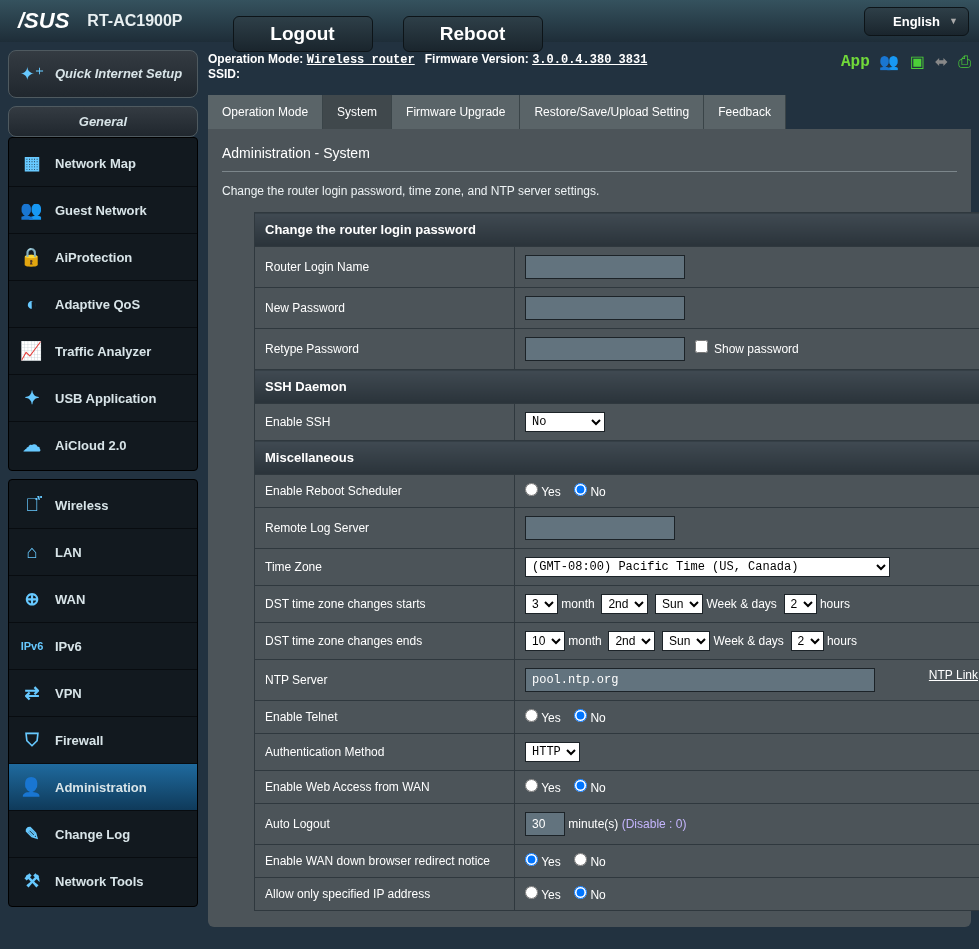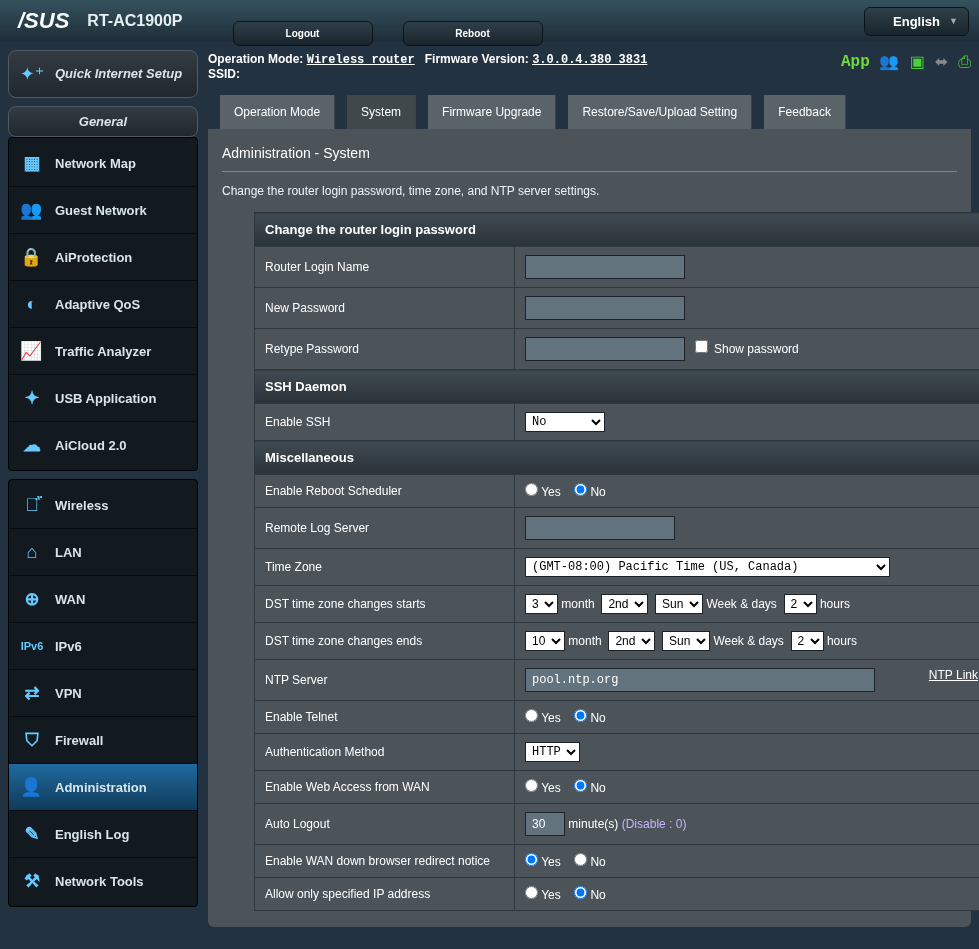--- a/index.html
+++ b/index.html
@@ -1,20 +1,20 @@
 <!DOCTYPE html>
 <html><head>
 <meta charset="utf-8">
 <style>
 * { box-sizing: border-box; margin: 0; padding: 0; }
 body { font-family: Verdana, Arial, sans-serif; font-size: 12px; background: #223240; color: #fff; width: 979px; }
 .top-bar { background: linear-gradient(#35525e,#1e2d38); height: 42px; display: flex; align-items: center; padding: 0 10px; }
 .logo { font-style: italic; font-weight: bold; font-size: 22px; letter-spacing: 0; padding: 0 8px; }
 .model { font-size: 16px; font-weight: bold; margin-left: 10px; color: #e8eff1; }
-.btn-top { background: linear-gradient(#2e3f48,#1a252d); border: 1px solid #0d1418; border-radius: 6px; color: #fff; font-weight: bold; font-size: 10px; padding: 6px 0; width: 140px; margin-left: 50px; cursor: pointer; text-align: center; margin-top: 25px; }
+.btn-top { background: linear-gradient(#2e3f48,#1a252d); border: 1px solid #0d1418; border-radius: 6px; color: #fff; font-weight: bold; font-size: 19px; padding: 6px 0; width: 140px; margin-left: 50px; cursor: pointer; text-align: center; margin-top: 25px; }
 .lang-sel { margin-left: auto; background: linear-gradient(#2e3f48,#1a252d); border: 1px solid #0d1418; border-radius: 6px; color: #fff; font-weight: bold; padding: 6px 28px 6px 28px; cursor: pointer; position: relative; font-size: 13px; }
 .lang-sel::after { content: '▼'; color: #aaa; font-size: 9px; position: absolute; right: 10px; top: 8px; }
 .wrap { display: flex; padding: 8px; gap: 10px; }
 .side { width: 190px; flex-shrink: 0; }
 .main { flex: 1; }
 .side-box { background: linear-gradient(#343b42,#20272e); border: 1px solid #4f5a60; border-radius: 8px; padding: 10px 10px; display: flex; align-items: center; gap: 10px; cursor: pointer; margin-bottom: 8px; }
 .side-box .lbl { font-weight: bold; font-style: italic; color: #d8e4e8; font-size: 13px; line-height: 1.2; }
 .icon { width: 26px; height: 26px; display: inline-flex; justify-content: center; align-items: center; color: #67c9ff; font-size: 18px; flex-shrink: 0; }
 .sec-head { background: linear-gradient(#343b42,#20272e); border: 1px solid #4f5a60; border-radius: 8px; padding: 7px; text-align: center; font-weight: bold; font-style: italic; font-size: 13px; color: #d8e4e8; }
 .sidebar { background: #12191f; border: 1px solid #000; border-radius: 4px; padding: 2px 0; }
@@ -22,21 +22,21 @@
 .nav-item:last-child { border-bottom: none; }
 .nav-item.active { background: linear-gradient(#1f6a9e,#0f3a5a); }
 .info-line { font-size: 12px; padding: 2px 0 8px 0; }
 .info-line .lab { font-weight: bold; }
 .info-line .val { text-decoration: underline; font-family: 'Courier New', monospace; font-weight: bold; }
 .status-icons { float: right; display: flex; gap: 10px; align-items: center; }
 .app-link { color: #71d93a; font-family: 'Courier New', monospace; font-weight: bold; text-decoration: none; font-size: 16px; }
 .si { color: #888; font-size: 16px; }
 .si.on { color: #4cd038; }
 .tabs { display: flex; margin-top: 6px; }
-.tab { padding: 10px 14px; background: #5a6468; color: #fff; cursor: pointer; font-size: 12px; border-right: 1px solid #3a4448; margin-left: 12px; }
+.tab { padding: 10px 14px; background: #5a6468; color: #fff; cursor: pointer; font-size: 12px; border-right: 1px solid #3a4448; }
 .tab.active { background: #40484c; }
 .panel { background: #4c5459; border-radius: 0 0 6px 6px; padding: 16px 14px; }
 .page-title { font-size: 14px; color: #fff; padding-bottom: 10px; border-bottom: 1px solid #7c868b; font-weight: normal; }
 .page-desc { padding: 12px 0 14px 0; font-size: 12px; color: #eef3f5; }
 table.form { width: 100%; border-collapse: collapse; margin-left: 32px; }
 .tbl-head td { background: linear-gradient(#404a52,#2a333a); font-weight: bold; font-size: 13px; padding: 9px 10px; border: 1px solid #2f383e; }
 .frow td { border: 1px solid #2f383e; padding: 8px 10px; background: #4c5459; font-size: 12px; vertical-align: middle; }
 .frow td:first-child { width: 260px; }
 input[type=text], input[type=password] { background: #62737e; border: 1px solid #1c2328; color: #fff; padding: 4px 6px; font-size: 12px; }
 input.w160 { width: 160px; }
@@ -123,21 +123,21 @@
       <div class="nav-item">
           <span class="icon">⛉</span>
           <span>Firewall</span>
         </div>
       <div class="nav-item active">
           <span class="icon">👤</span>
           <span>Administration</span>
         </div>
       <div class="nav-item">
           <span class="icon">✎</span>
-          <span>English Log</span>
+          <span>Change Log</span>
         </div>
       <div class="nav-item">
           <span class="icon">⚒</span>
           <span>Network Tools</span>
         </div>
     </div>
   </div>
 
   <div class="main">
     <div class="info-line">

